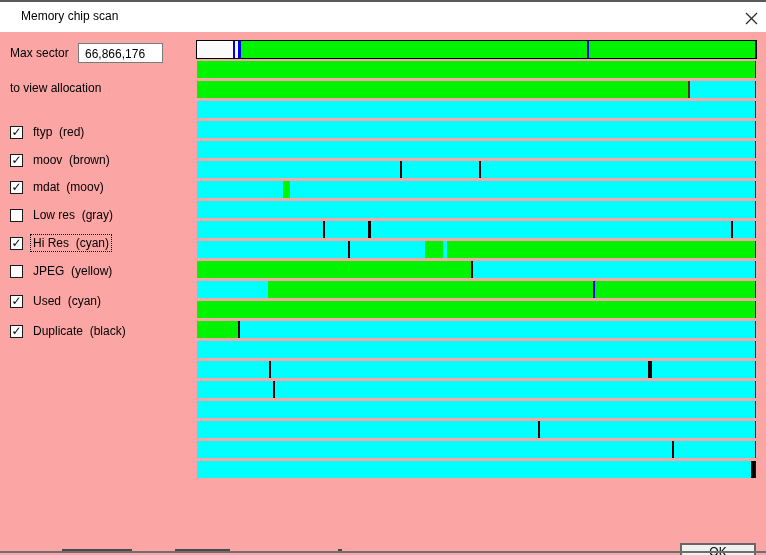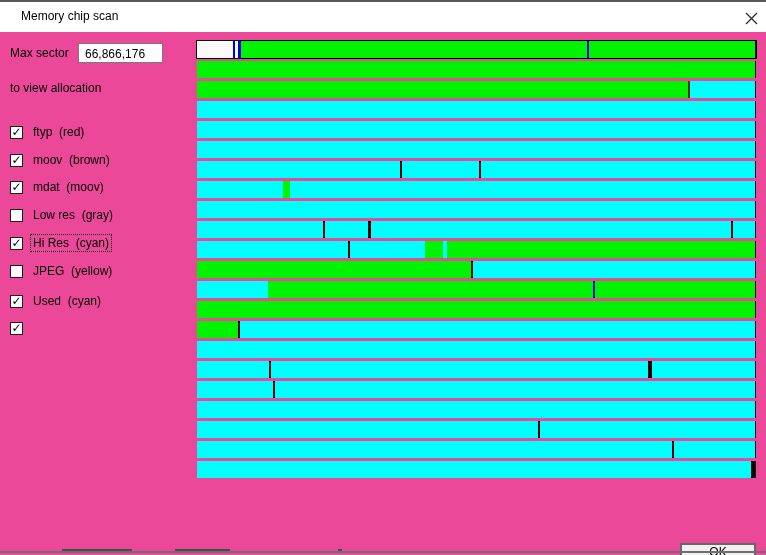--- a/index.html
+++ b/index.html
@@ -1,18 +1,18 @@
 <!DOCTYPE html>
 <html><head>
 <meta charset="utf-8">
 <style>
   html,body{margin:0;padding:0;background:#d9d9d9;}
   #canvas{
     position:relative;width:766px;height:555px;overflow:hidden;
-    background:#ec4899;
+    background:#fca5a5;
     font-family:"Liberation Sans","DejaVu Sans",sans-serif;
     font-size:12px;color:#000;
   }
   
   #top-edge{position:absolute;left:0;top:0;width:766px;height:2px;background:#5a5a5a;}
   #titlebar{position:absolute;left:0;top:2px;width:766px;height:30px;background:#ffffff;}
   #window-title{position:absolute;left:21px;top:7px;font-size:12px;}
   #close-btn{position:absolute;left:738px;top:4px;width:26px;height:24px;display:flex;align-items:center;justify-content:center;cursor:default;}
   #close-btn svg{display:block;}
   #bottom-line{position:absolute;left:0;top:551px;width:766px;height:2px;background:#6f6f6f;}
@@ -99,20 +99,21 @@
       <div class="cb-row" style="top: 262px;">
         <span class="cb-box"></span>
         <span class="cb-label">JPEG  (yellow)</span>
       </div>
       <div class="cb-row" style="top: 292px;">
         <span class="cb-box">✓</span>
         <span class="cb-label">Used  (cyan)</span>
       </div>
       <div class="cb-row" style="top: 322px;">
         <span class="cb-box">✓</span>
+        <span class="cb-label">Duplicate  (black)</span>
       </div>
     </div>
 
   <div id="bars">
       <div class="bar-row outlined">
         <span class="seg" style="width: 36px; background: rgb(250, 250, 250);"></span>
         <span class="seg" style="width: 2px; background: rgb(0, 0, 230);"></span>
         <span class="seg" style="width: 3px; background: rgb(250, 250, 250);"></span>
         <span class="seg" style="width: 3px; background: rgb(0, 0, 230);"></span>
         <span class="seg" style="width: 514px; background: rgb(0, 243, 0);"></span>

